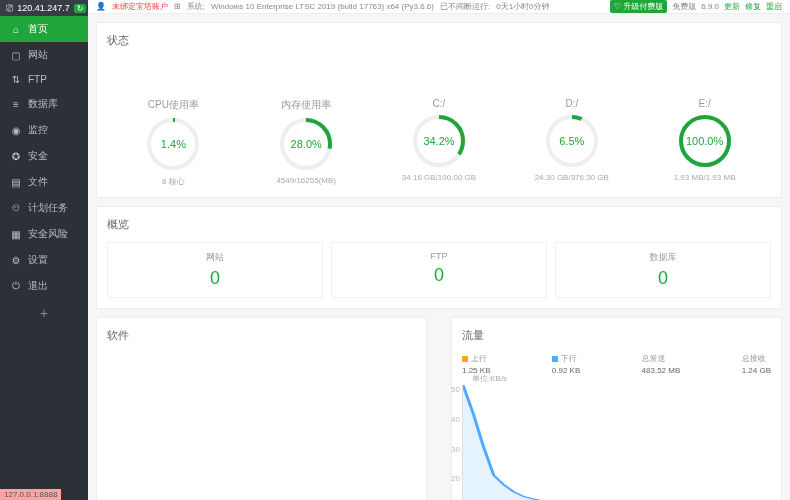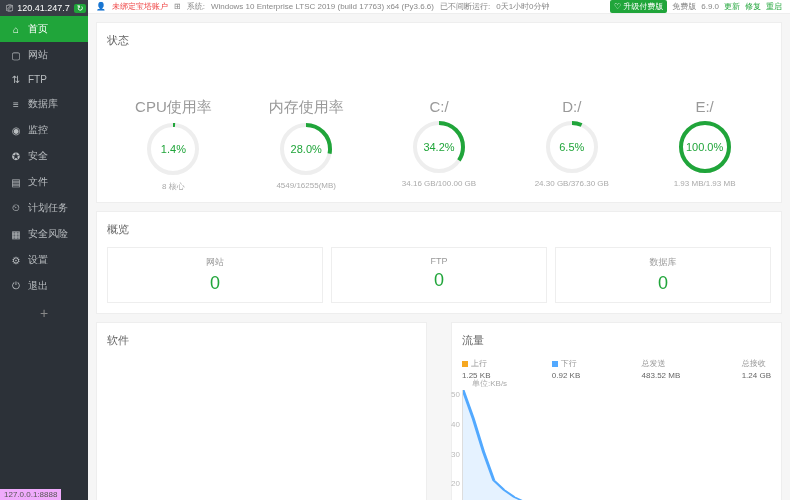--- a/index.html
+++ b/index.html
@@ -24,21 +24,21 @@
 .link { color: #20a53a; cursor: pointer; }
 
 
 .content { padding: 8px; display: flex; flex-direction: column; gap: 8px; }
 .panel { background: #fff; border: 1px solid #eee; padding: 10px; }
 .panel-title { font-size: 11px; color: #666; margin-bottom: 10px; }
 
 
 .gauges { display: flex; justify-content: space-around; }
 .gauge { text-align: center; width: 100px; }
-.gauge-label { font-size: 15px; color: #999; margin-bottom: 4px; margin-top: 40px; }
+.gauge-label { font-size: 10px; color: #999; margin-bottom: 4px; margin-top: 40px; }
 .gauge-ring { width: 56px; height: 56px; margin: 0 auto 4px; position: relative; }
 .gauge-ring svg { width: 56px; height: 56px; transform: rotate(-90deg); }
 .gauge-ring .bg { stroke: #eee; }
 .gauge-ring .fg { stroke: #20a53a; }
 .gauge-pct { position: absolute; top: 50%; left: 50%; transform: translate(-50%, -50%); font-size: 11px; color: #20a53a; }
 .gauge-sub { font-size: 8px; color: #aaa; }
 
 
 .overview { display: flex; gap: 8px; }
 .ov-card { flex: 1; border: 1px solid #eee; text-align: center; padding: 8px 4px; }
@@ -50,21 +50,21 @@
 .row2 { display: flex; gap: 24px; }
 .row2 .panel { flex: 1; min-height: 200px; }
 .traffic-stats { display: flex; justify-content: space-between; margin-bottom: 10px; font-size: 8px; }
 .ts-item { text-align: left; }
 .ts-label { color: #999; display: flex; align-items: center; gap: 3px; }
 .ts-label .dot { width: 6px; height: 6px; display: inline-block; }
 .ts-value { color: #666; margin-top: 2px; }
 .chart-area { position: relative; height: 120px; border-left: 1px solid #ddd; border-bottom: 1px solid #ddd; }
 .chart-ylabel { position: absolute; top: -12px; left: 0; font-size: 8px; color: #aaa; margin-left: 9px; }
 .chart-tick { position: absolute; left: -18px; font-size: 8px; color: #bbb; width: 15px; text-align: right; }
-.status-footer { position: absolute; bottom: 0; left: 0; background: #f0abfc; font-size: 8px; padding: 1px 4px; color: #555; }
+.status-footer { position: absolute; bottom: 0; left: 0; background: #fca5a5; font-size: 8px; padding: 1px 4px; color: #555; }
 </style>
 </head>
 <body>
 
 <div class="app">
   <div class="sidebar">
     <div class="sidebar-header">
       <span>⎚</span>
       <span>120.41.247.7</span>
       <span class="update-badge">↻</span>

